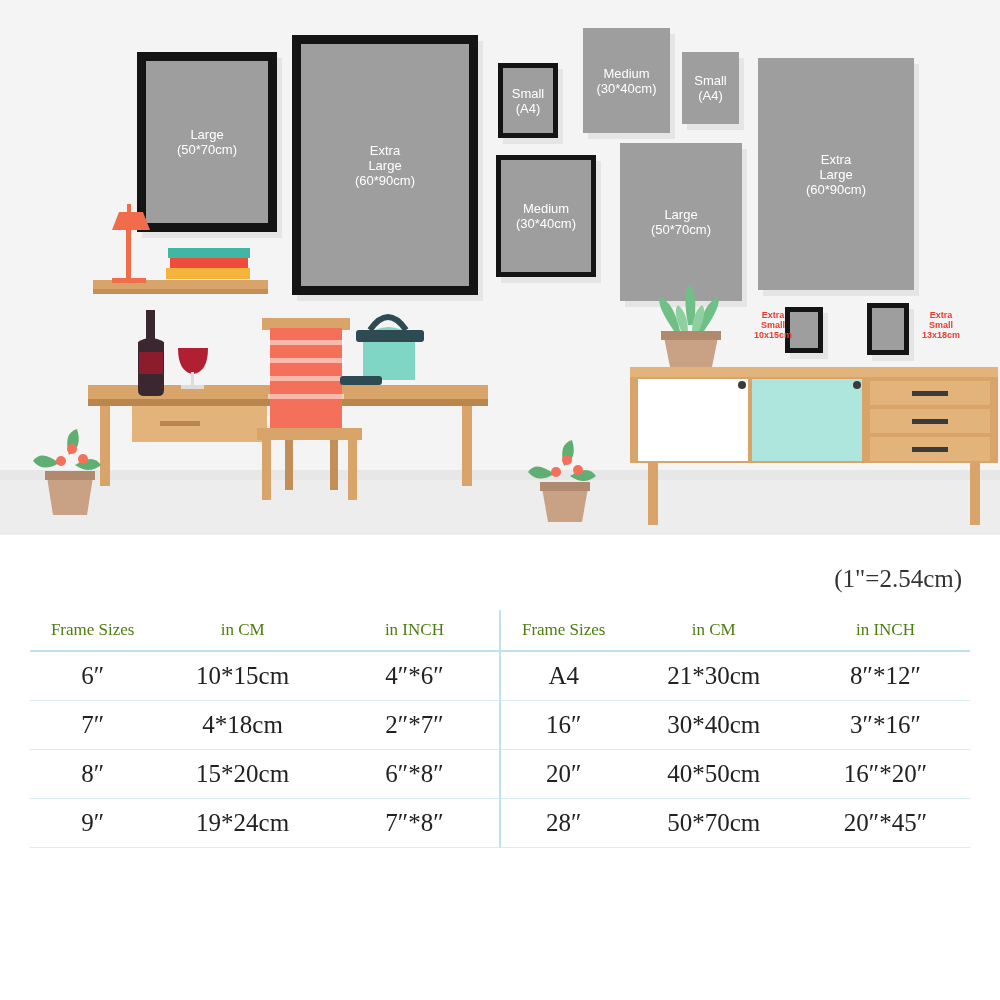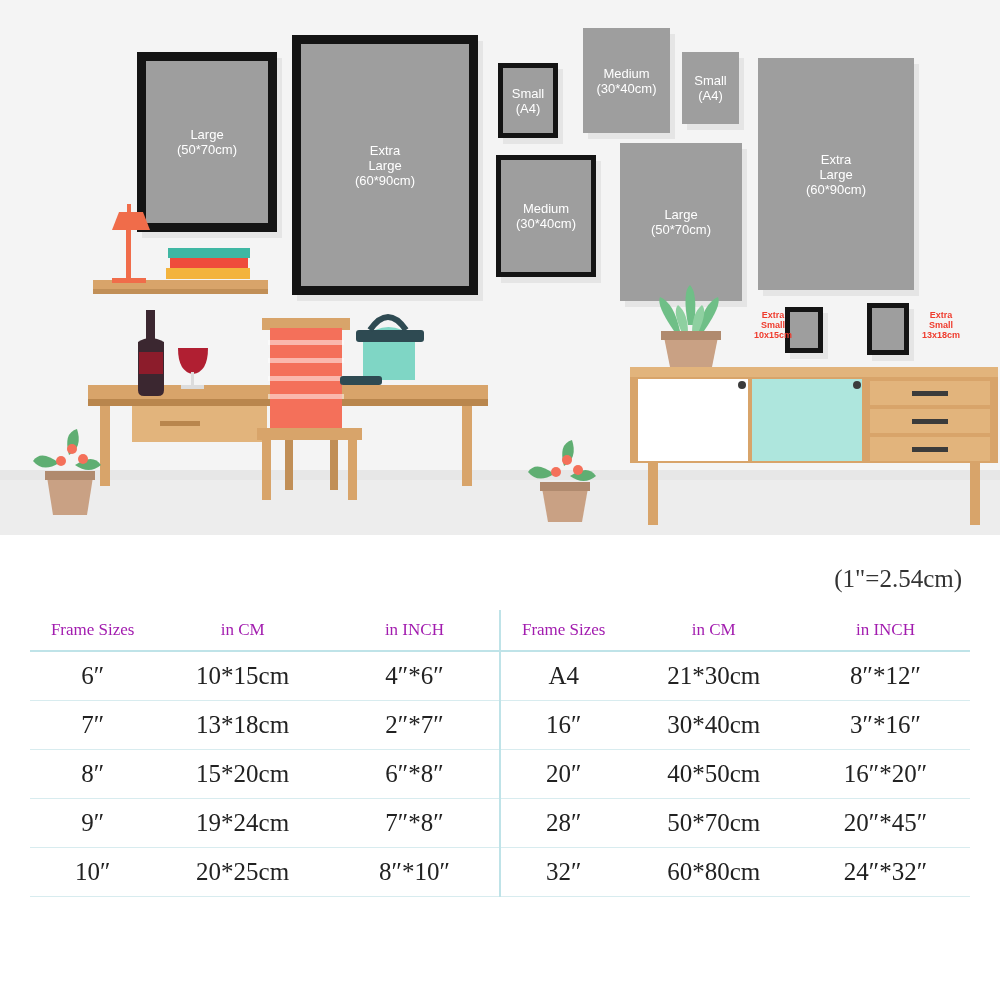--- a/index.html
+++ b/index.html
@@ -19,21 +19,21 @@
   .frame.thin{border:5px solid #141414;}
   .frame.noborder{border:0;}
   .shadow{box-shadow:5px 6px 0 rgba(0,0,0,0.06);}
 
   .tinylbl{position:absolute;color:#ef3b2d;font-size:9px;font-weight:bold;line-height:10px;text-align:center;white-space:pre-line;}
 
   
   #tablewrap{position:absolute;left:0;top:535px;width:1000px;height:465px;background:#fff;}
   .conv{position:absolute;right:38px;top:30px;font-size:25px;color:#333;font-family:"Liberation Serif",serif;}
   table{position:absolute;left:30px;top:75px;width:940px;border-collapse:collapse;}
-  th{font-family:"Liberation Serif",serif;font-weight:normal;font-size:17px;color:#a21caf;padding:10px 0;text-align:center;}
+  th{font-family:"Liberation Serif",serif;font-weight:normal;font-size:17px;color:#4d7c0f;padding:10px 0;text-align:center;}
   td{font-family:"Liberation Serif",serif;font-size:25px;color:#222;padding:10px 0;text-align:center;}
   tr{border-bottom:1px solid #d8ecef;}
   thead tr{border-bottom:2px solid #bfe3e8;}
   .vsep{border-left:2px solid #bfe3e8;}
   .c1{width:115px;}.c2{width:160px;}.c3{width:155px;}
 </style>
 </head>
 <body>
 
 <div id="scene">
@@ -216,21 +216,21 @@
         <tr>
           <td>6″</td>
           <td>10*15cm</td>
           <td>4″*6″</td>
           <td class="vsep">A4</td>
           <td>21*30cm</td>
           <td>8″*12″</td>
         </tr>
         <tr>
           <td>7″</td>
-          <td>13*18cm</td>
+          <td>4*18cm</td>
           <td>2″*7″</td>
           <td class="vsep">16″</td>
           <td>30*40cm</td>
           <td>3″*16″</td>
         </tr>
         <tr>
           <td>8″</td>
           <td>15*20cm</td>
           <td>6″*8″</td>
           <td class="vsep">20″</td>
@@ -238,23 +238,15 @@
           <td>16″*20″</td>
         </tr>
         <tr>
           <td>9″</td>
           <td>19*24cm</td>
           <td>7″*8″</td>
           <td class="vsep">28″</td>
           <td>50*70cm</td>
           <td>20″*45″</td>
         </tr>
-        <tr>
-          <td>10″</td>
-          <td>20*25cm</td>
-          <td>8″*10″</td>
-          <td class="vsep">32″</td>
-          <td>60*80cm</td>
-          <td>24″*32″</td>
-        </tr>
       </tbody>
   </table>
 </div>
 
 </body></html>

